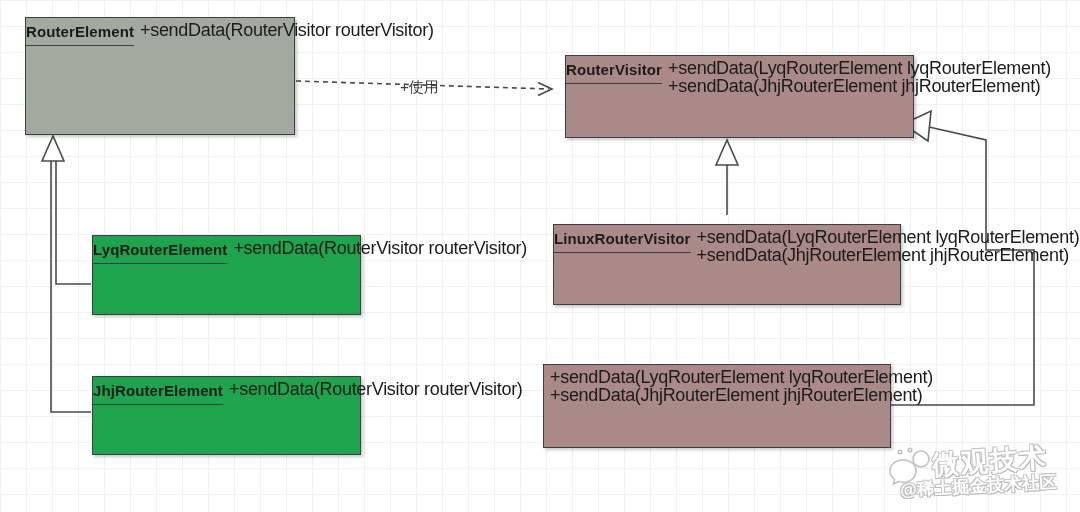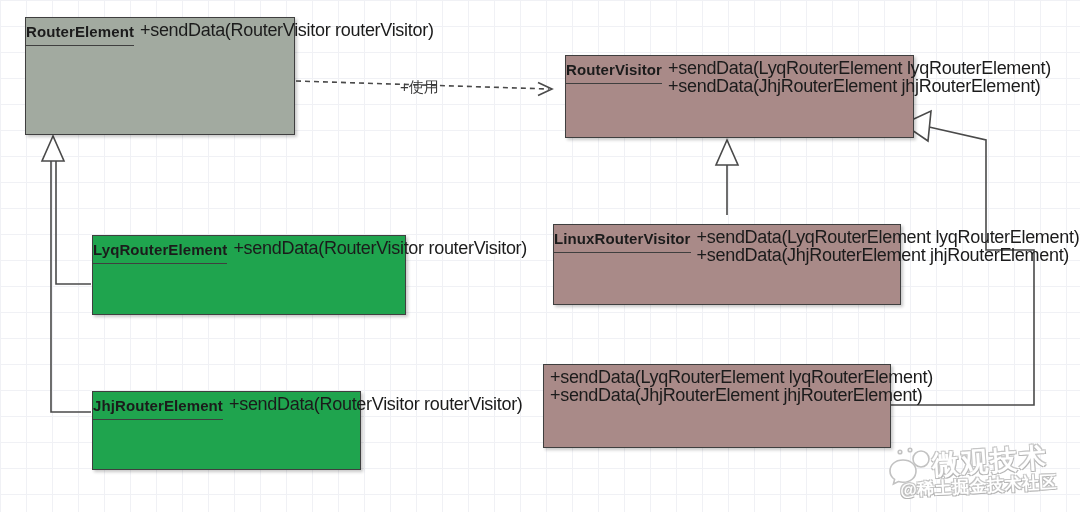--- a/index.html
+++ b/index.html
@@ -97,29 +97,29 @@
   </svg>
 
   <div class="uml" style="left:25px;top:17px;width:270px;height:118px;--fill:var(--abstract-element-fill)">
     <div class="uml-title">RouterElement</div>
     <div class="uml-attrs"></div>
     <div class="uml-methods">
       <div>+sendData(RouterVisitor routerVisitor)</div>
     </div>
   </div>
 
-  <div class="uml" style="left:92px;top:235px;width:314px;height:80px;--fill:var(--concrete-element-fill)">
+  <div class="uml" style="left:92px;top:235px;width:269px;height:80px;--fill:var(--concrete-element-fill)">
     <div class="uml-title">LyqRouterElement</div>
     <div class="uml-attrs"></div>
     <div class="uml-methods">
       <div>+sendData(RouterVisitor routerVisitor)</div>
     </div>
   </div>
 
-  <div class="uml" style="left:92px;top:391px;width:269px;height:79px;--fill:var(--concrete-element-fill)">
+  <div class="uml" style="left:92px;top:376px;width:269px;height:79px;--fill:var(--concrete-element-fill)">
     <div class="uml-title">JhjRouterElement</div>
     <div class="uml-attrs"></div>
     <div class="uml-methods">
       <div>+sendData(RouterVisitor routerVisitor)</div>
     </div>
   </div>
 
   <div class="uml" style="left:565px;top:55px;width:349px;height:83px;--fill:var(--visitor-fill)">
     <div class="uml-title">RouterVisitor</div>
     <div class="uml-attrs"></div>

